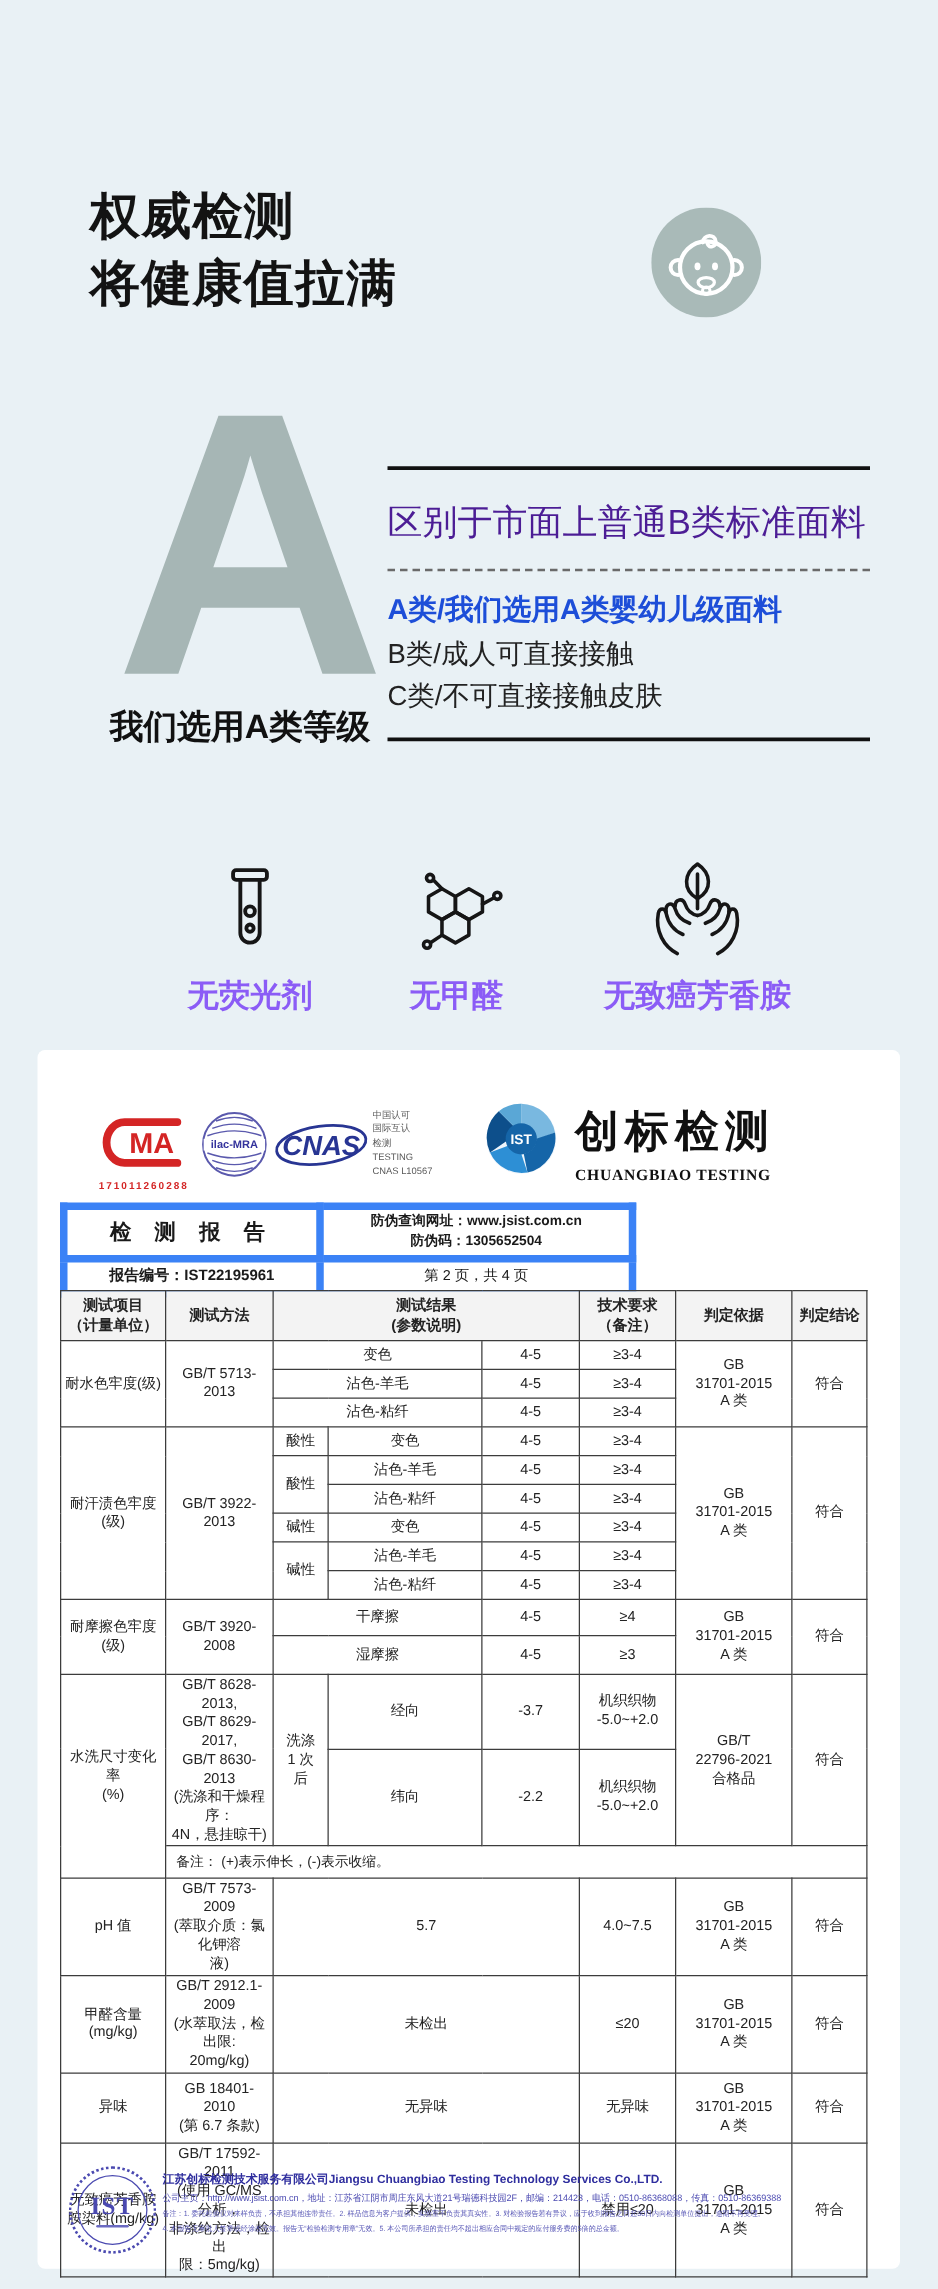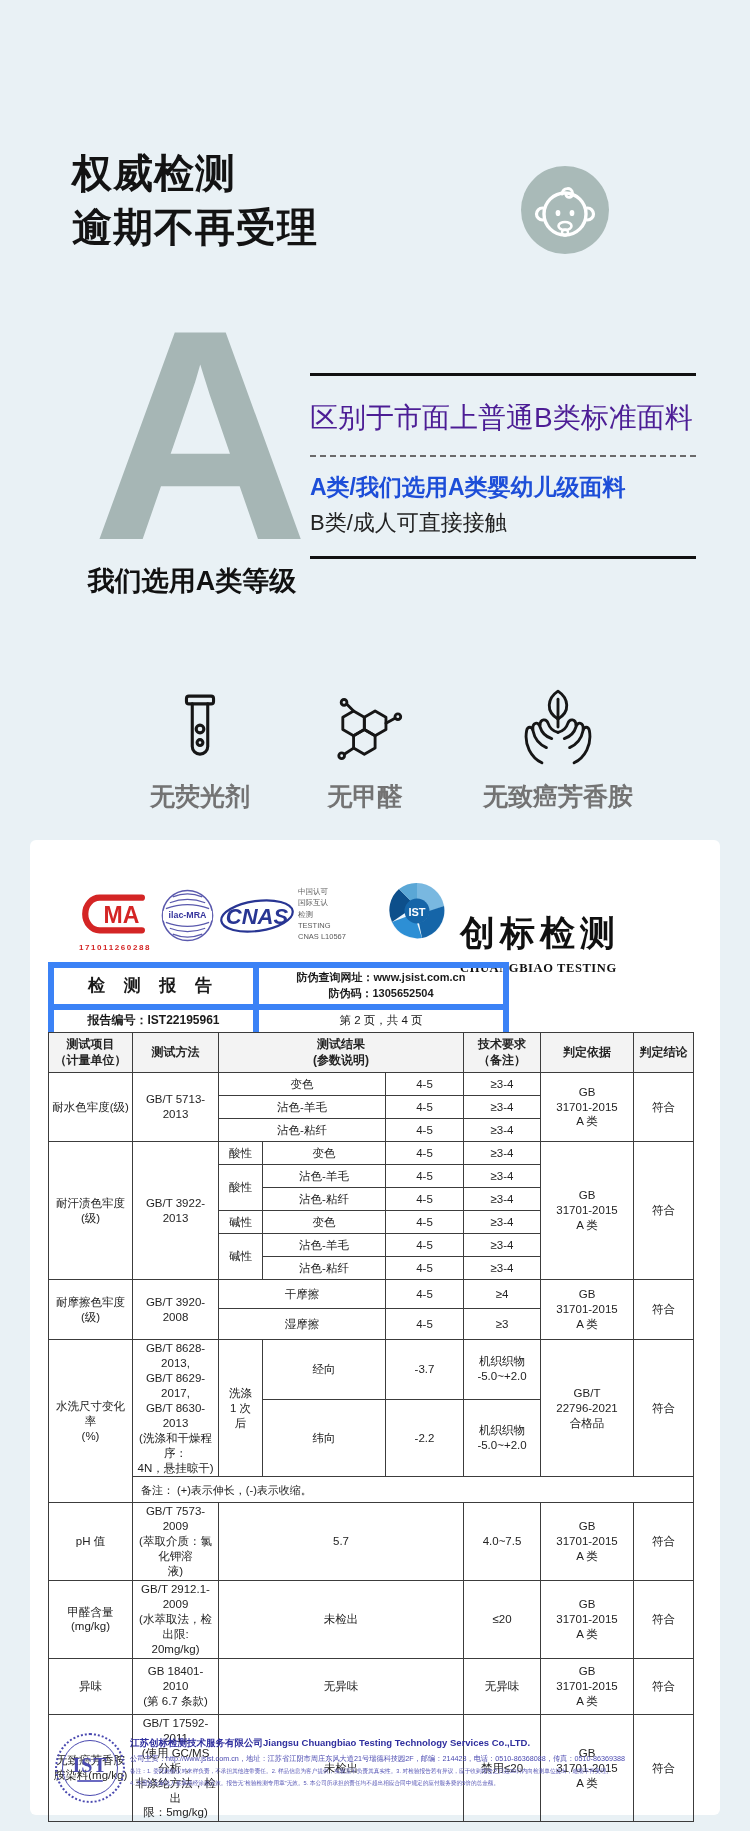--- a/index.html
+++ b/index.html
@@ -21,31 +21,31 @@
   .grade-caption{left:62px;top:563px;width:260px;text-align:center;font-size:27px;font-weight:700;color:#111;}
   .grade-info{left:310px;top:373px;width:386px;border-top:3px solid #111;border-bottom:3px solid #111;padding:20px 0 16px;}
   .grade-para{font-size:28px;line-height:1.55;color:#4c1d95;}
   .grade-dash{border-top:2px dashed #6a6a6a;margin:16px 0 13px;height:0;}
   .grade-classes{font-size:22px;line-height:1.55;color:#222;}
   .grade-classes .a{font-weight:800;font-size:23px;color:#1d4ed8;}
 
   
   .feature{top:688px;text-align:center;}
   .feature .ic{height:78px;display:flex;align-items:flex-end;justify-content:center;}
-  .feature .lb{margin-top:14px;font-size:25px;font-weight:700;color:#737373;}
+  .feature .lb{margin-top:14px;font-size:25px;font-weight:700;color:#8b5cf6;}
   .f1{left:118px;width:164px;}
   .f2{left:283px;width:164px;}
   .f3{left:455px;width:206px;}
 
   
   .card{left:30px;top:840px;width:690px;height:975px;background:#ffffff;border-radius:6px;}
   .cma-num{font-size:8px;color:#d42525;letter-spacing:1.6px;font-weight:700;margin-top:1px;text-align:center;}
   .cnas-side{left:268px;top:46px;font-size:7.5px;line-height:1.5;color:#5a5a5a;}
   .brand{left:430px;top:42px;color:#101010;}
-  .brand-cn{font-family:"Liberation Serif", serif;font-weight:700;font-size:35px;letter-spacing:5px;margin-top:28px;}
+  .brand-cn{font-family:"Liberation Serif", serif;font-weight:700;font-size:35px;letter-spacing:5px;}
   .brand-en{font-family:"Liberation Serif", serif;font-weight:700;font-size:12.5px;letter-spacing:0.6px;margin-top:4px;}
 
   
   .htable{left:18px;top:122px;width:455px;border-collapse:collapse;table-layout:fixed;}
   .htable td{border:6px solid #3b82f6;text-align:center;vertical-align:middle;padding:2px 4px;}
   .ht-title{font-size:17px;font-weight:700;letter-spacing:7px;}
   .ht-anti{font-size:11px;font-weight:700;line-height:1.45;}
   .ht-no{font-size:12px;font-weight:700;margin-left:16px;}
   .ht-page{font-size:11.5px;}
 
@@ -67,21 +67,21 @@
   .ftext{left:100px;top:897px;width:585px;color:#4a49b0;}
   .f-company{font-size:9.5px;font-weight:700;color:#2f2e9e;white-space:nowrap;}
   .f-contact{font-size:7.5px;margin-top:4px;white-space:nowrap;transform:scaleX(.96);transform-origin:left;}
   .f-note{font-size:6px;margin-top:3px;white-space:nowrap;transform:scaleX(.94);transform-origin:left;color:#5756b5;}
 </style>
 </head>
 <body>
 
 <div class="abs hero-title">
   <div>权威检测</div>
-  <div>逾期不再受理</div>
+  <div>将健康值拉满</div>
 </div>
 
 <div class="abs baby-badge">
   <svg width="88" height="88" viewBox="0 0 88 88">
     <circle cx="44" cy="44" r="44" fill="#a9bab8"></circle>
     <circle cx="21.5" cy="48" r="6" fill="none" stroke="#fff" stroke-width="3.2"></circle>
     <circle cx="66.5" cy="48" r="6" fill="none" stroke="#fff" stroke-width="3.2"></circle>
     <circle cx="44" cy="48" r="21" fill="#a9bab8" stroke="#fff" stroke-width="3.4"></circle>
     <path d="M41 28 c1 -7 10 -7 10.5 -1 c0.4 4.5 -5.5 6 -6.5 2" fill="none" stroke="#fff" stroke-width="3" stroke-linecap="round"></path>
     <ellipse cx="37" cy="47" rx="2.4" ry="3.1" fill="#fff"></ellipse>
@@ -95,20 +95,21 @@
 <div class="abs grade-caption">我们选用A类等级</div>
 
 <div class="abs grade-info">
   <div class="grade-para">
     <div>区别于市面上普通B类标准面料</div>
   </div>
   <div class="grade-dash"></div>
   <div class="grade-classes">
     <div class="a">A类/我们选用A类婴幼儿级面料</div>
     <div>B类/成人可直接接触</div>
+    <div>C类/不可直接接触皮肤</div>
   </div>
 </div>
 
 <div class="abs feature f1">
   <div class="ic">
     <svg width="58" height="74" viewBox="0 0 60 76" fill="none" stroke="#161616" stroke-width="3.2" stroke-linejoin="round" stroke-linecap="round">
       <rect x="16" y="4" width="28" height="8" rx="2.5"></rect>
       <path d="M22 12 v44 a8 8 0 0 0 16 0 v-44"></path>
       <circle cx="30" cy="38" r="4"></circle>
       <circle cx="30" cy="52" r="3"></circle>

